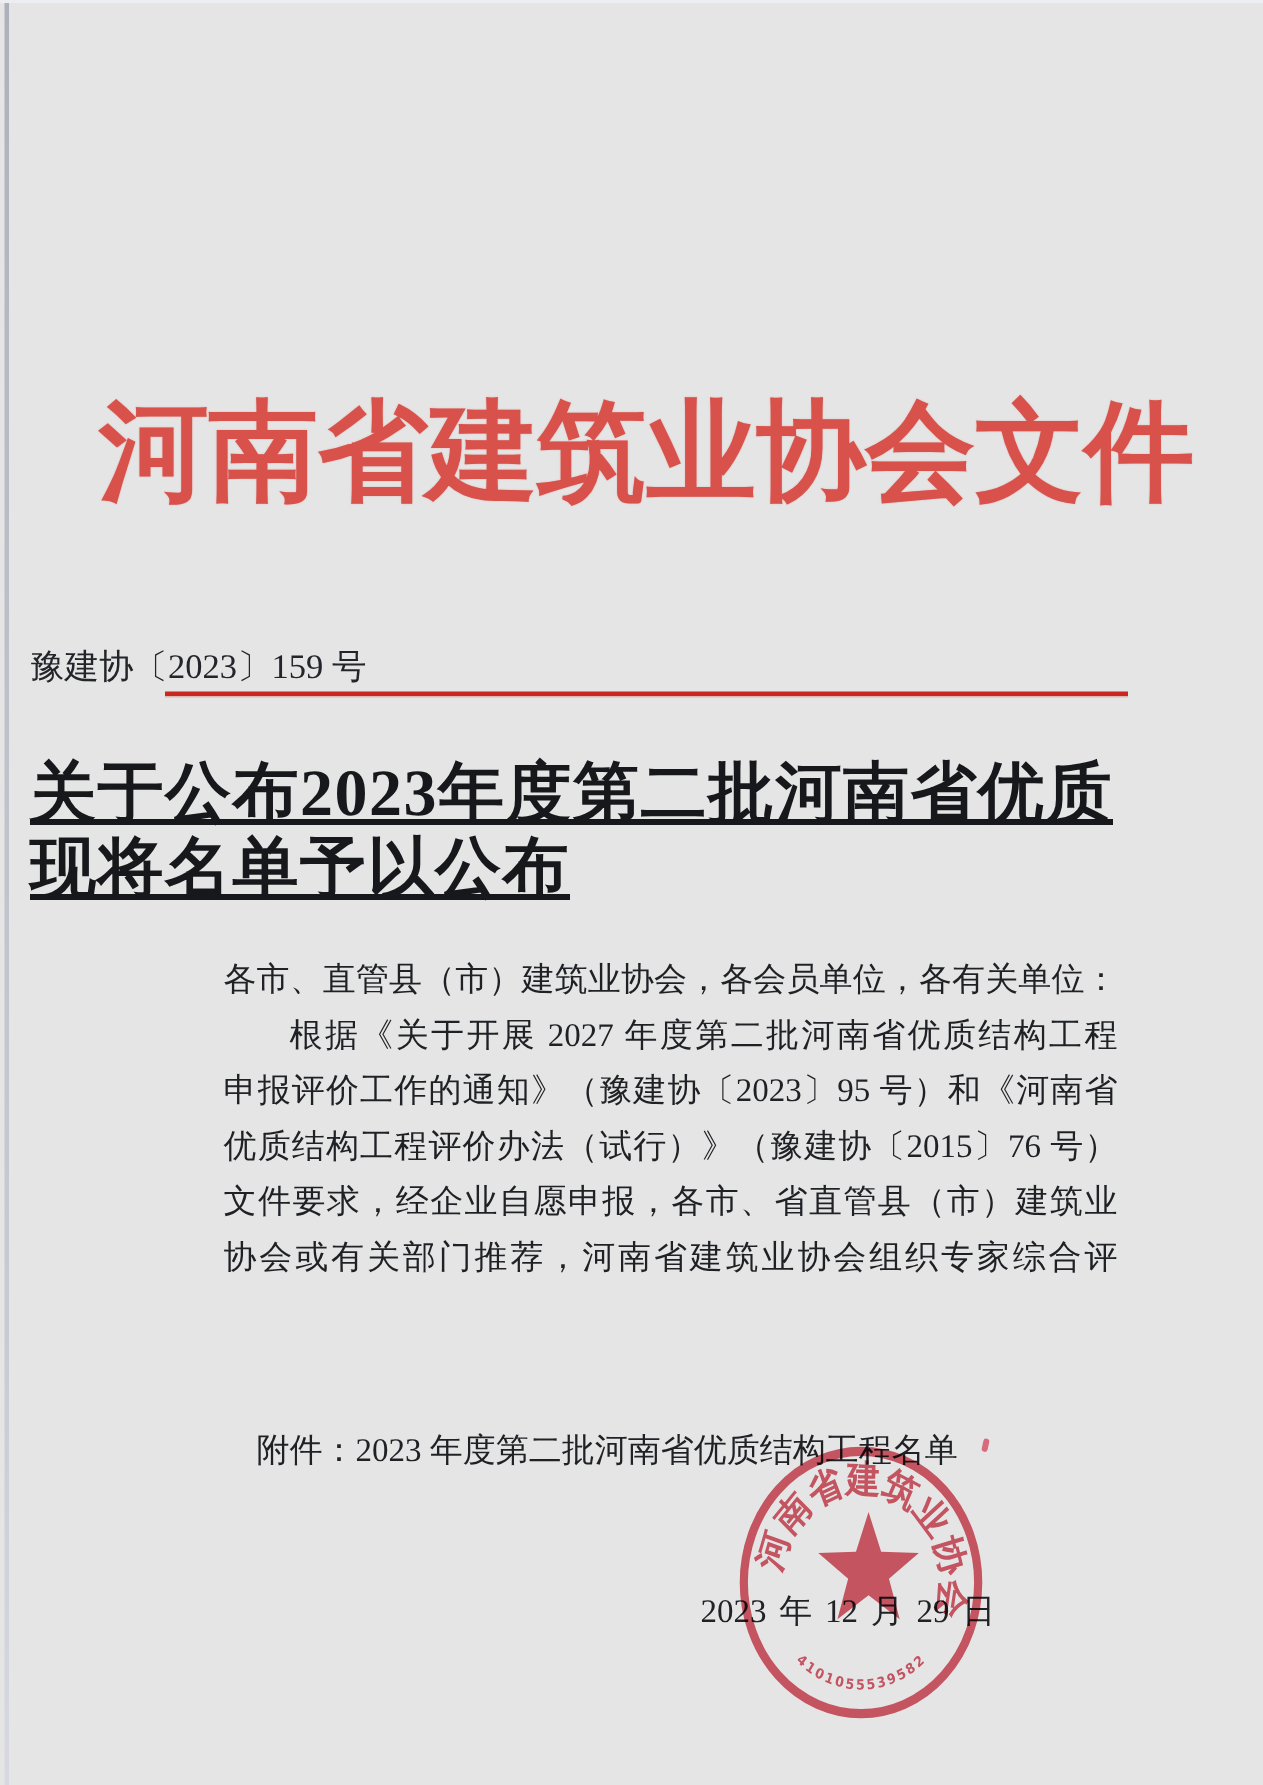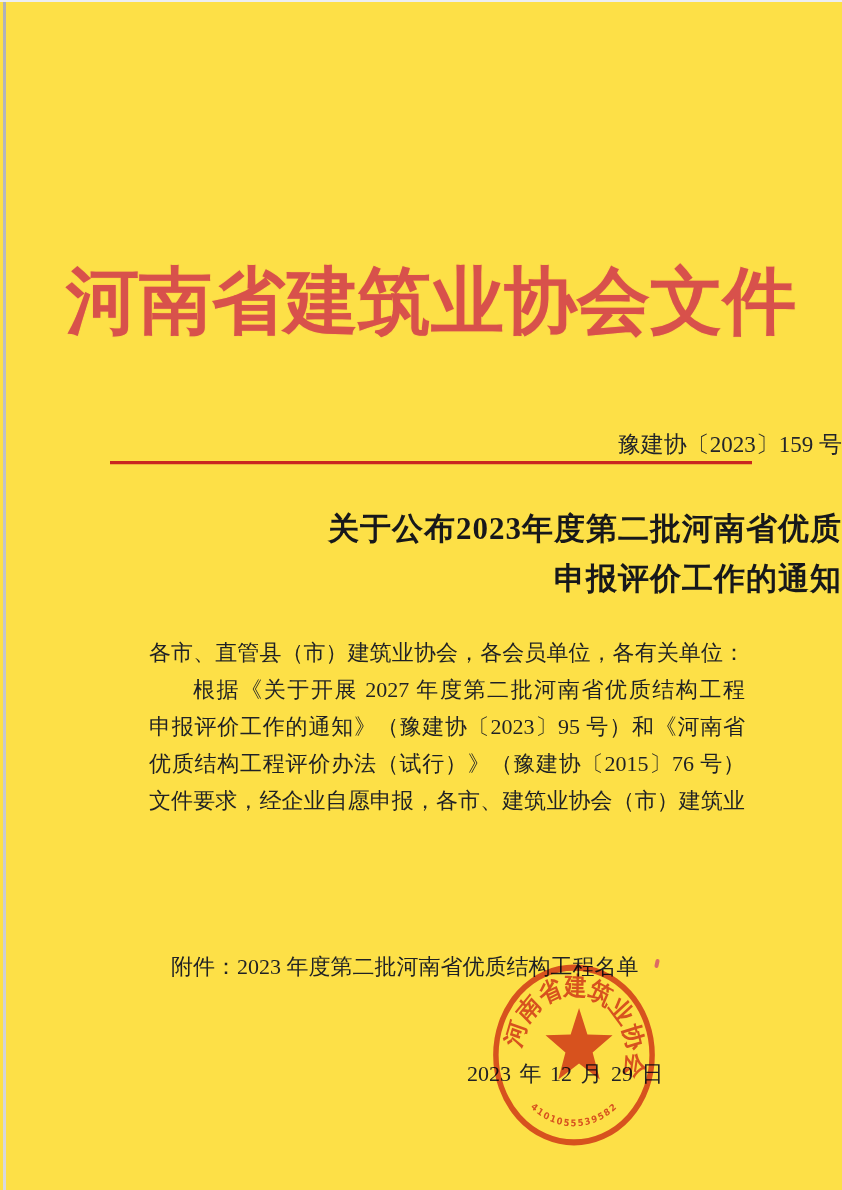--- a/index.html
+++ b/index.html
@@ -1,19 +1,19 @@
 <!DOCTYPE html>
 <html><head>
 <meta charset="utf-8">
 <style>
   html,body{margin:0;padding:0;background:#ffffff;}
   .page{
     position:relative;
     width:842px;height:1190px;
-    background:#fde047;
+    background:#e5e5e5;
     overflow:hidden;
     font-family:"Liberation Serif","DejaVu Serif",serif;
   }
   
   .edge-left{
     position:absolute;left:3px;top:0;width:3px;height:1190px;
     background:linear-gradient(180deg,#aeb0bb 0%,#bfc1ca 40%,#c9cbd3 75%,#d8d9e0 100%);
   }
   .edge-top{
     position:absolute;left:0;top:0;width:842px;height:2px;background:#eceef2;
@@ -23,36 +23,37 @@
     position:absolute;left:20px;right:0;top:252px;
     text-align:center;
     font-size:73px;line-height:100px;font-weight:700;
     letter-spacing:0px;
     color:#d8514b;
     text-shadow:0 0 1px rgba(216,81,75,.45);
     white-space:nowrap;
   }
   .doc-number{
     position:absolute;left:20px;right:0;top:431px;
-    text-align:right;
+    text-align:left;
     font-size:23px;line-height:28px;
     color:#23252a;
     white-space:nowrap;
   }
   .red-rule{
     position:absolute;left:110px;top:461px;width:642px;height:3px;
     background:#c9271f;
     box-shadow:0 1px 0 rgba(201,39,31,.25);
   }
   .heading{
     position:absolute;left:20px;right:0;top:504px;
-    text-align:right;
-    font-size:31px;line-height:50px;font-weight:700;
+    text-align:left;
+    font-size:44px;line-height:50px;font-weight:700;
     color:#17181b;
     letter-spacing:1px;
+    text-decoration:underline;
   }
   .body-text{
     position:absolute;left:127px;top:634px;width:596px;
     font-size:22px;line-height:37px;
     color:#1f2125;
     margin-left:22px;
   }
   .bline{
     text-align:justify;
     text-align-last:justify;
@@ -105,29 +106,30 @@
   <div class="edge-top"></div>
 
   <div class="banner">河南省建筑业协会文件</div>
 
   <div class="doc-number">豫建协〔2023〕159 号</div>
 
   <div class="red-rule"></div>
 
   <div class="heading">
     <div>关于公布2023年度第二批河南省优质</div>
-    <div>申报评价工作的通知</div>
+    <div>现将名单予以公布</div>
   </div>
 
   <div class="body-text">
     <div class="bline">各市、直管县（市）建筑业协会，各会员单位，各有关单位：</div>
     <div class="bline indent">根据《关于开展 2027 年度第二批河南省优质结构工程</div>
     <div class="bline">申报评价工作的通知》（豫建协〔2023〕95 号）和《河南省</div>
     <div class="bline">优质结构工程评价办法（试行）》（豫建协〔2015〕76 号）</div>
-    <div class="bline">文件要求，经企业自愿申报，各市、建筑业协会（市）建筑业</div>
+    <div class="bline">文件要求，经企业自愿申报，各市、省直管县（市）建筑业</div>
+    <div class="bline">协会或有关部门推荐，河南省建筑业协会组织专家综合评</div>
   </div>
 
   <div class="attachment">附件：2023 年度第二批河南省优质结构工程名单</div>
 
   <div class="date">2023 年 12 月 29 日</div>
 
   <svg class="seal" viewBox="0 0 200 200" preserveAspectRatio="none">
     <circle class="ring" cx="100" cy="100" r="93" stroke-width="6.5"></circle>
     <path id="sealArcTop" d="M 36.2 95.5 A 64 64 0 1 1 158.5 126.0" fill="none"></path>
     <path id="sealArcBottom" d="M 46.3 153.7 A 76 76 0 0 0 153.7 153.7" fill="none"></path>

